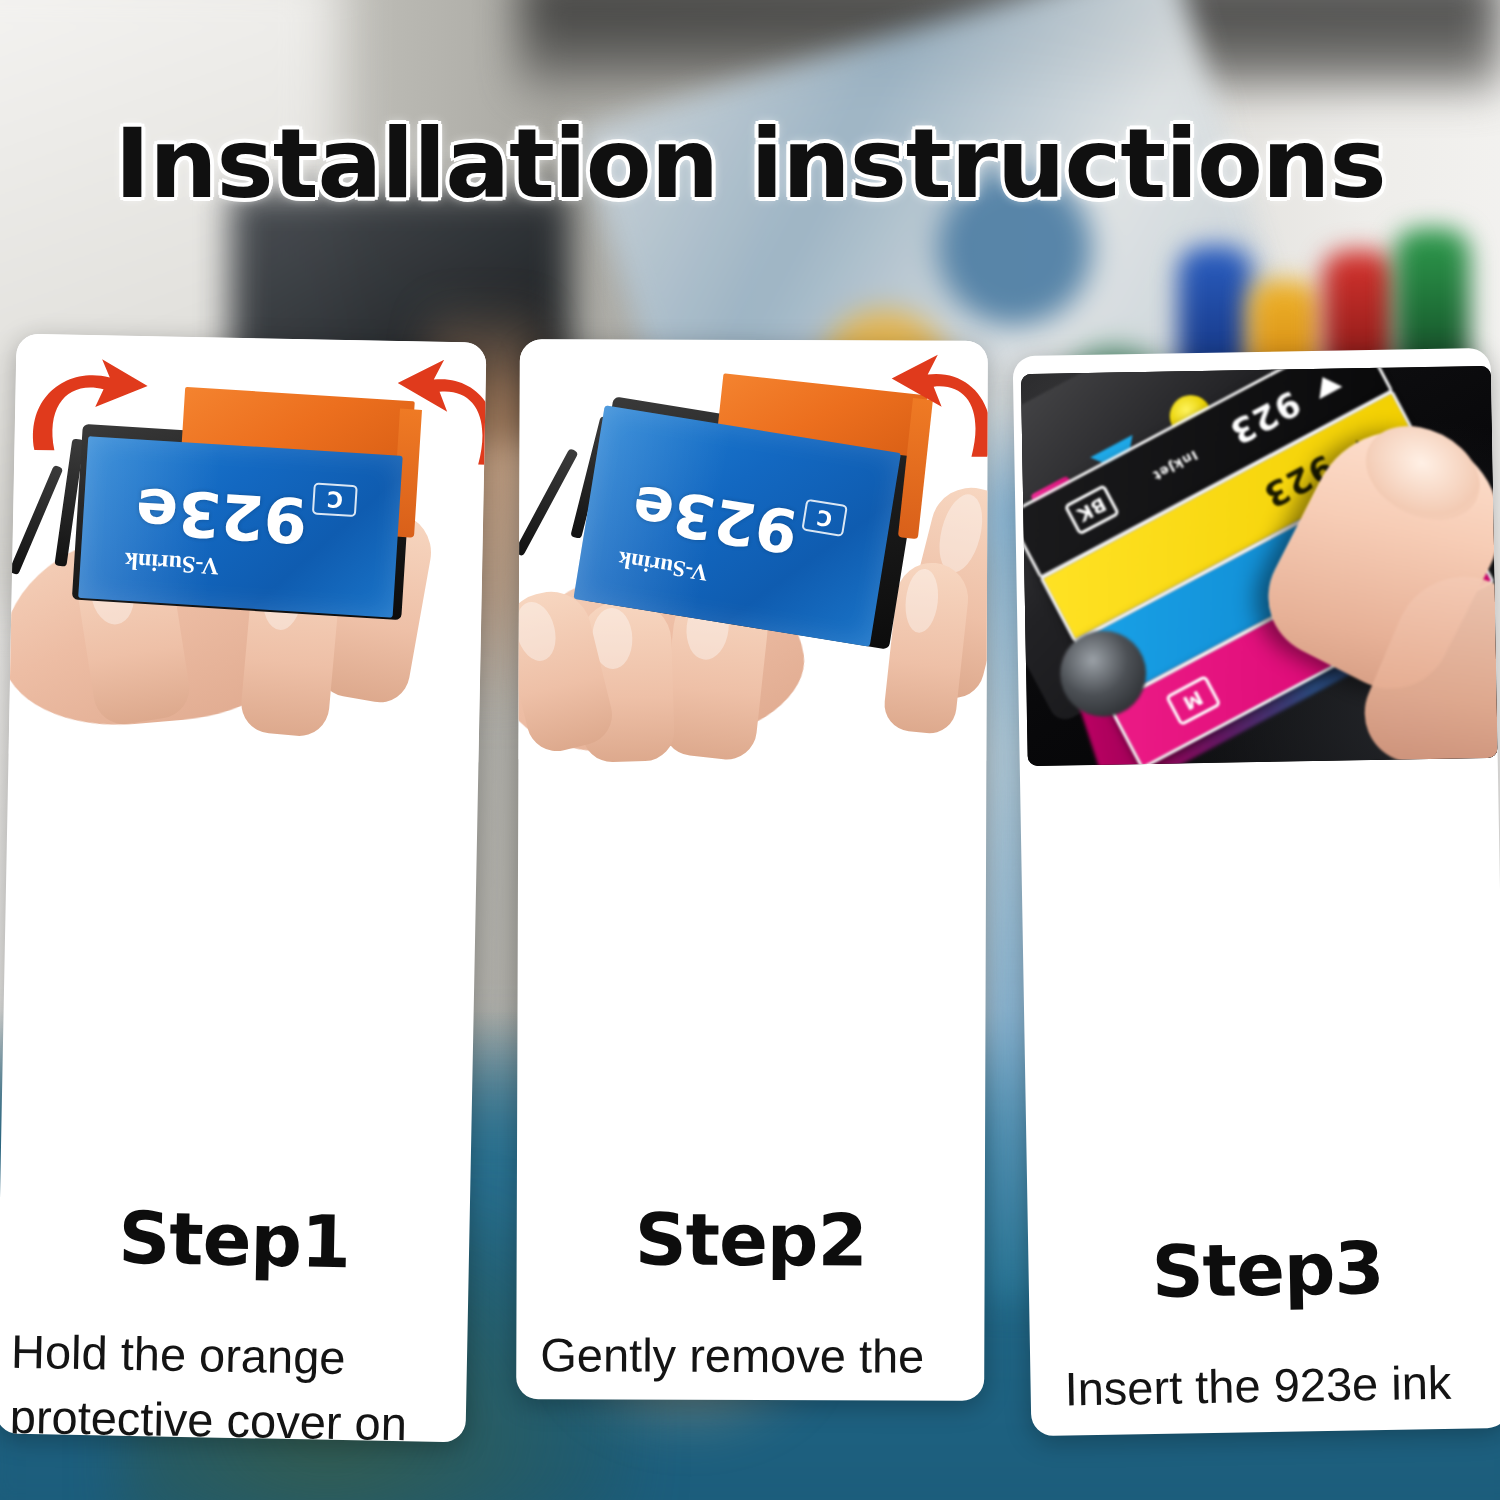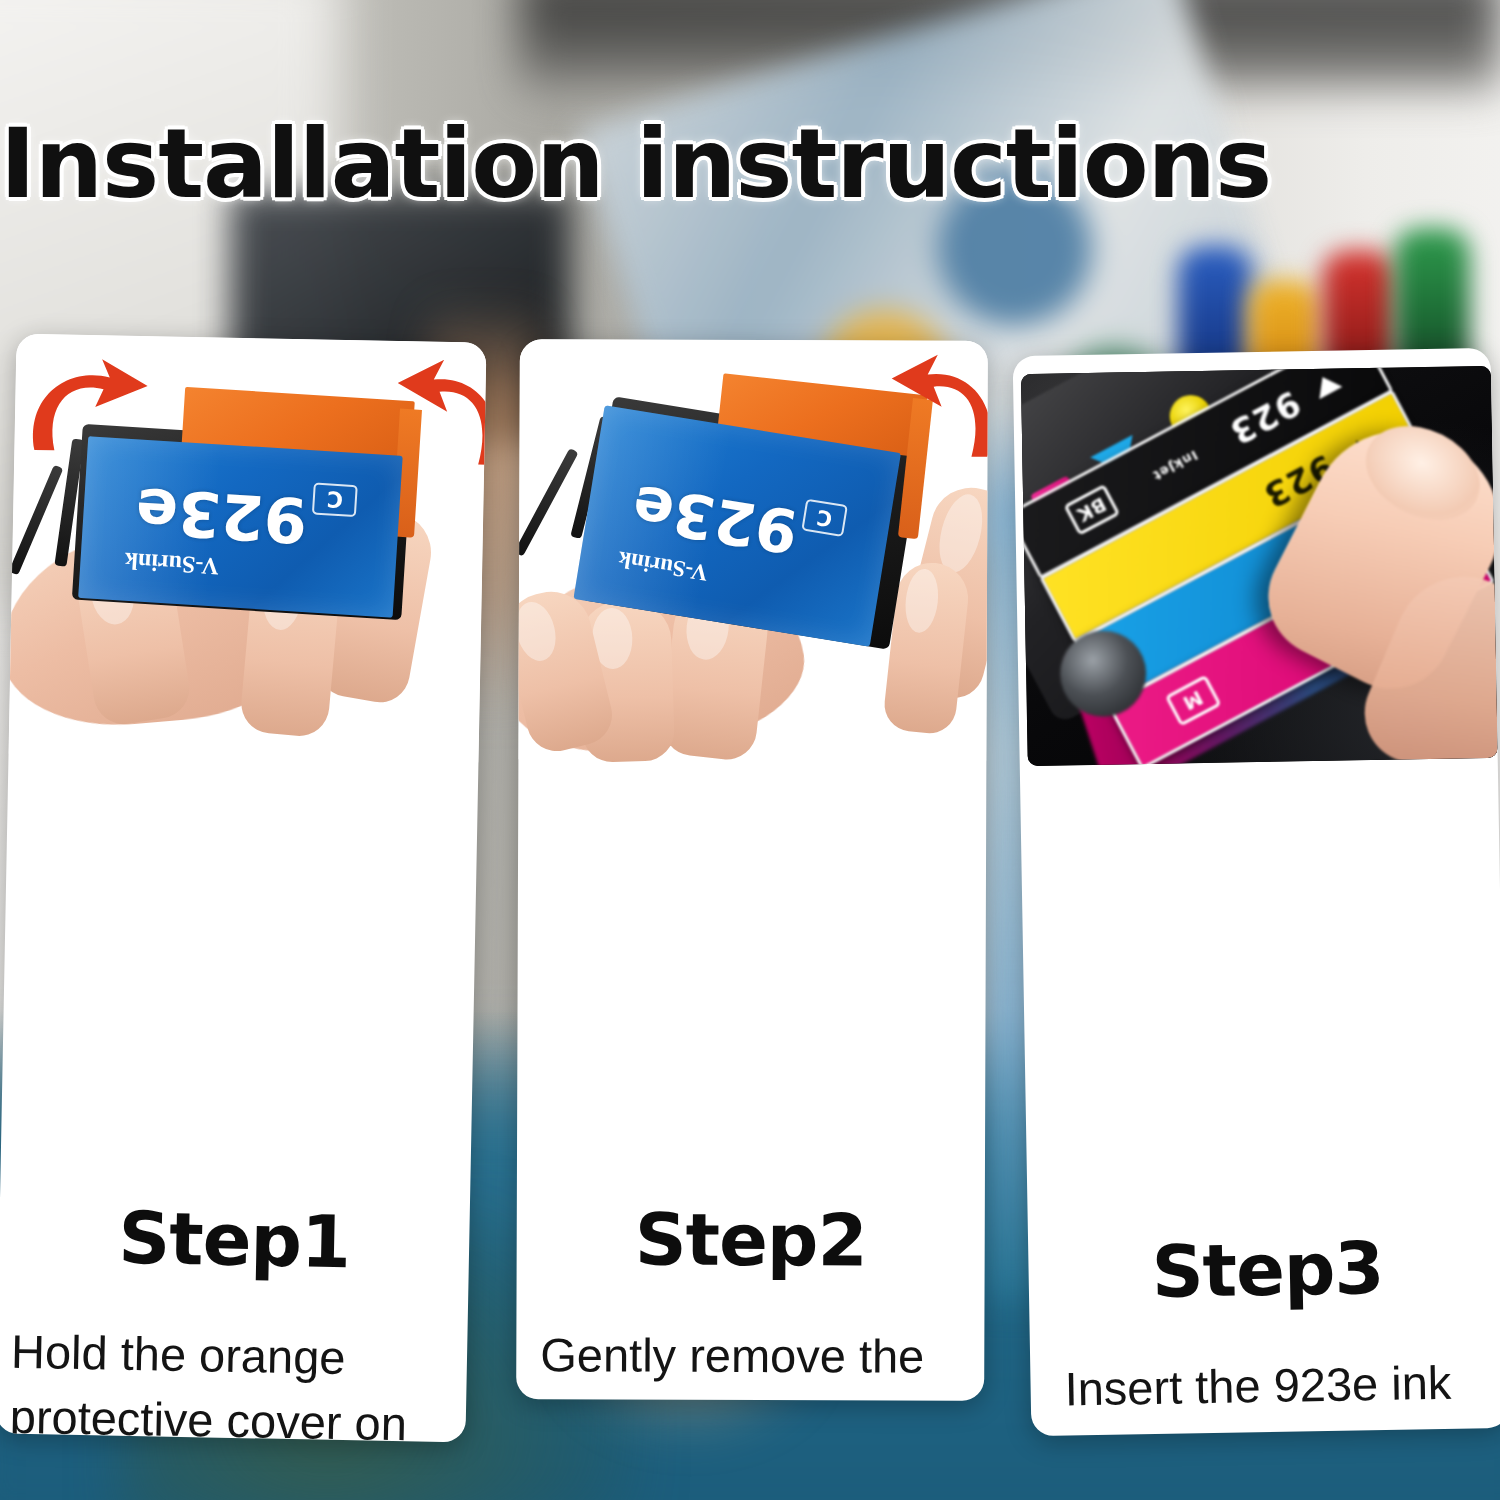--- a/index.html
+++ b/index.html
@@ -131,21 +131,21 @@
     position:absolute; left:978px; top:400px; width:70px; height:900px;
     background: linear-gradient(to bottom, rgba(150,190,220,.0) 0%, rgba(126,178,214,.85) 12%, rgba(150,196,226,.6) 40%, rgba(120,172,208,.85) 70%, rgba(40,118,150,.8) 100%);
     filter: blur(16px);
   }
 
   
   #title {
     position: absolute;
     left: 0; right: 0;
     top: 108px;
-    text-align: left;
+    text-align: center;
     font-size: 96px;
     font-weight: 700;
     letter-spacing: -1px;
     color: #101010;
     font-family: "DejaVu Sans", sans-serif;
     white-space: nowrap;
     text-shadow:
       -3px -3px 0 #ffffff,  3px -3px 0 #ffffff,
       -3px  3px 0 #ffffff,  3px  3px 0 #ffffff,
       -4px  0   0 #ffffff,  4px  0   0 #ffffff,

